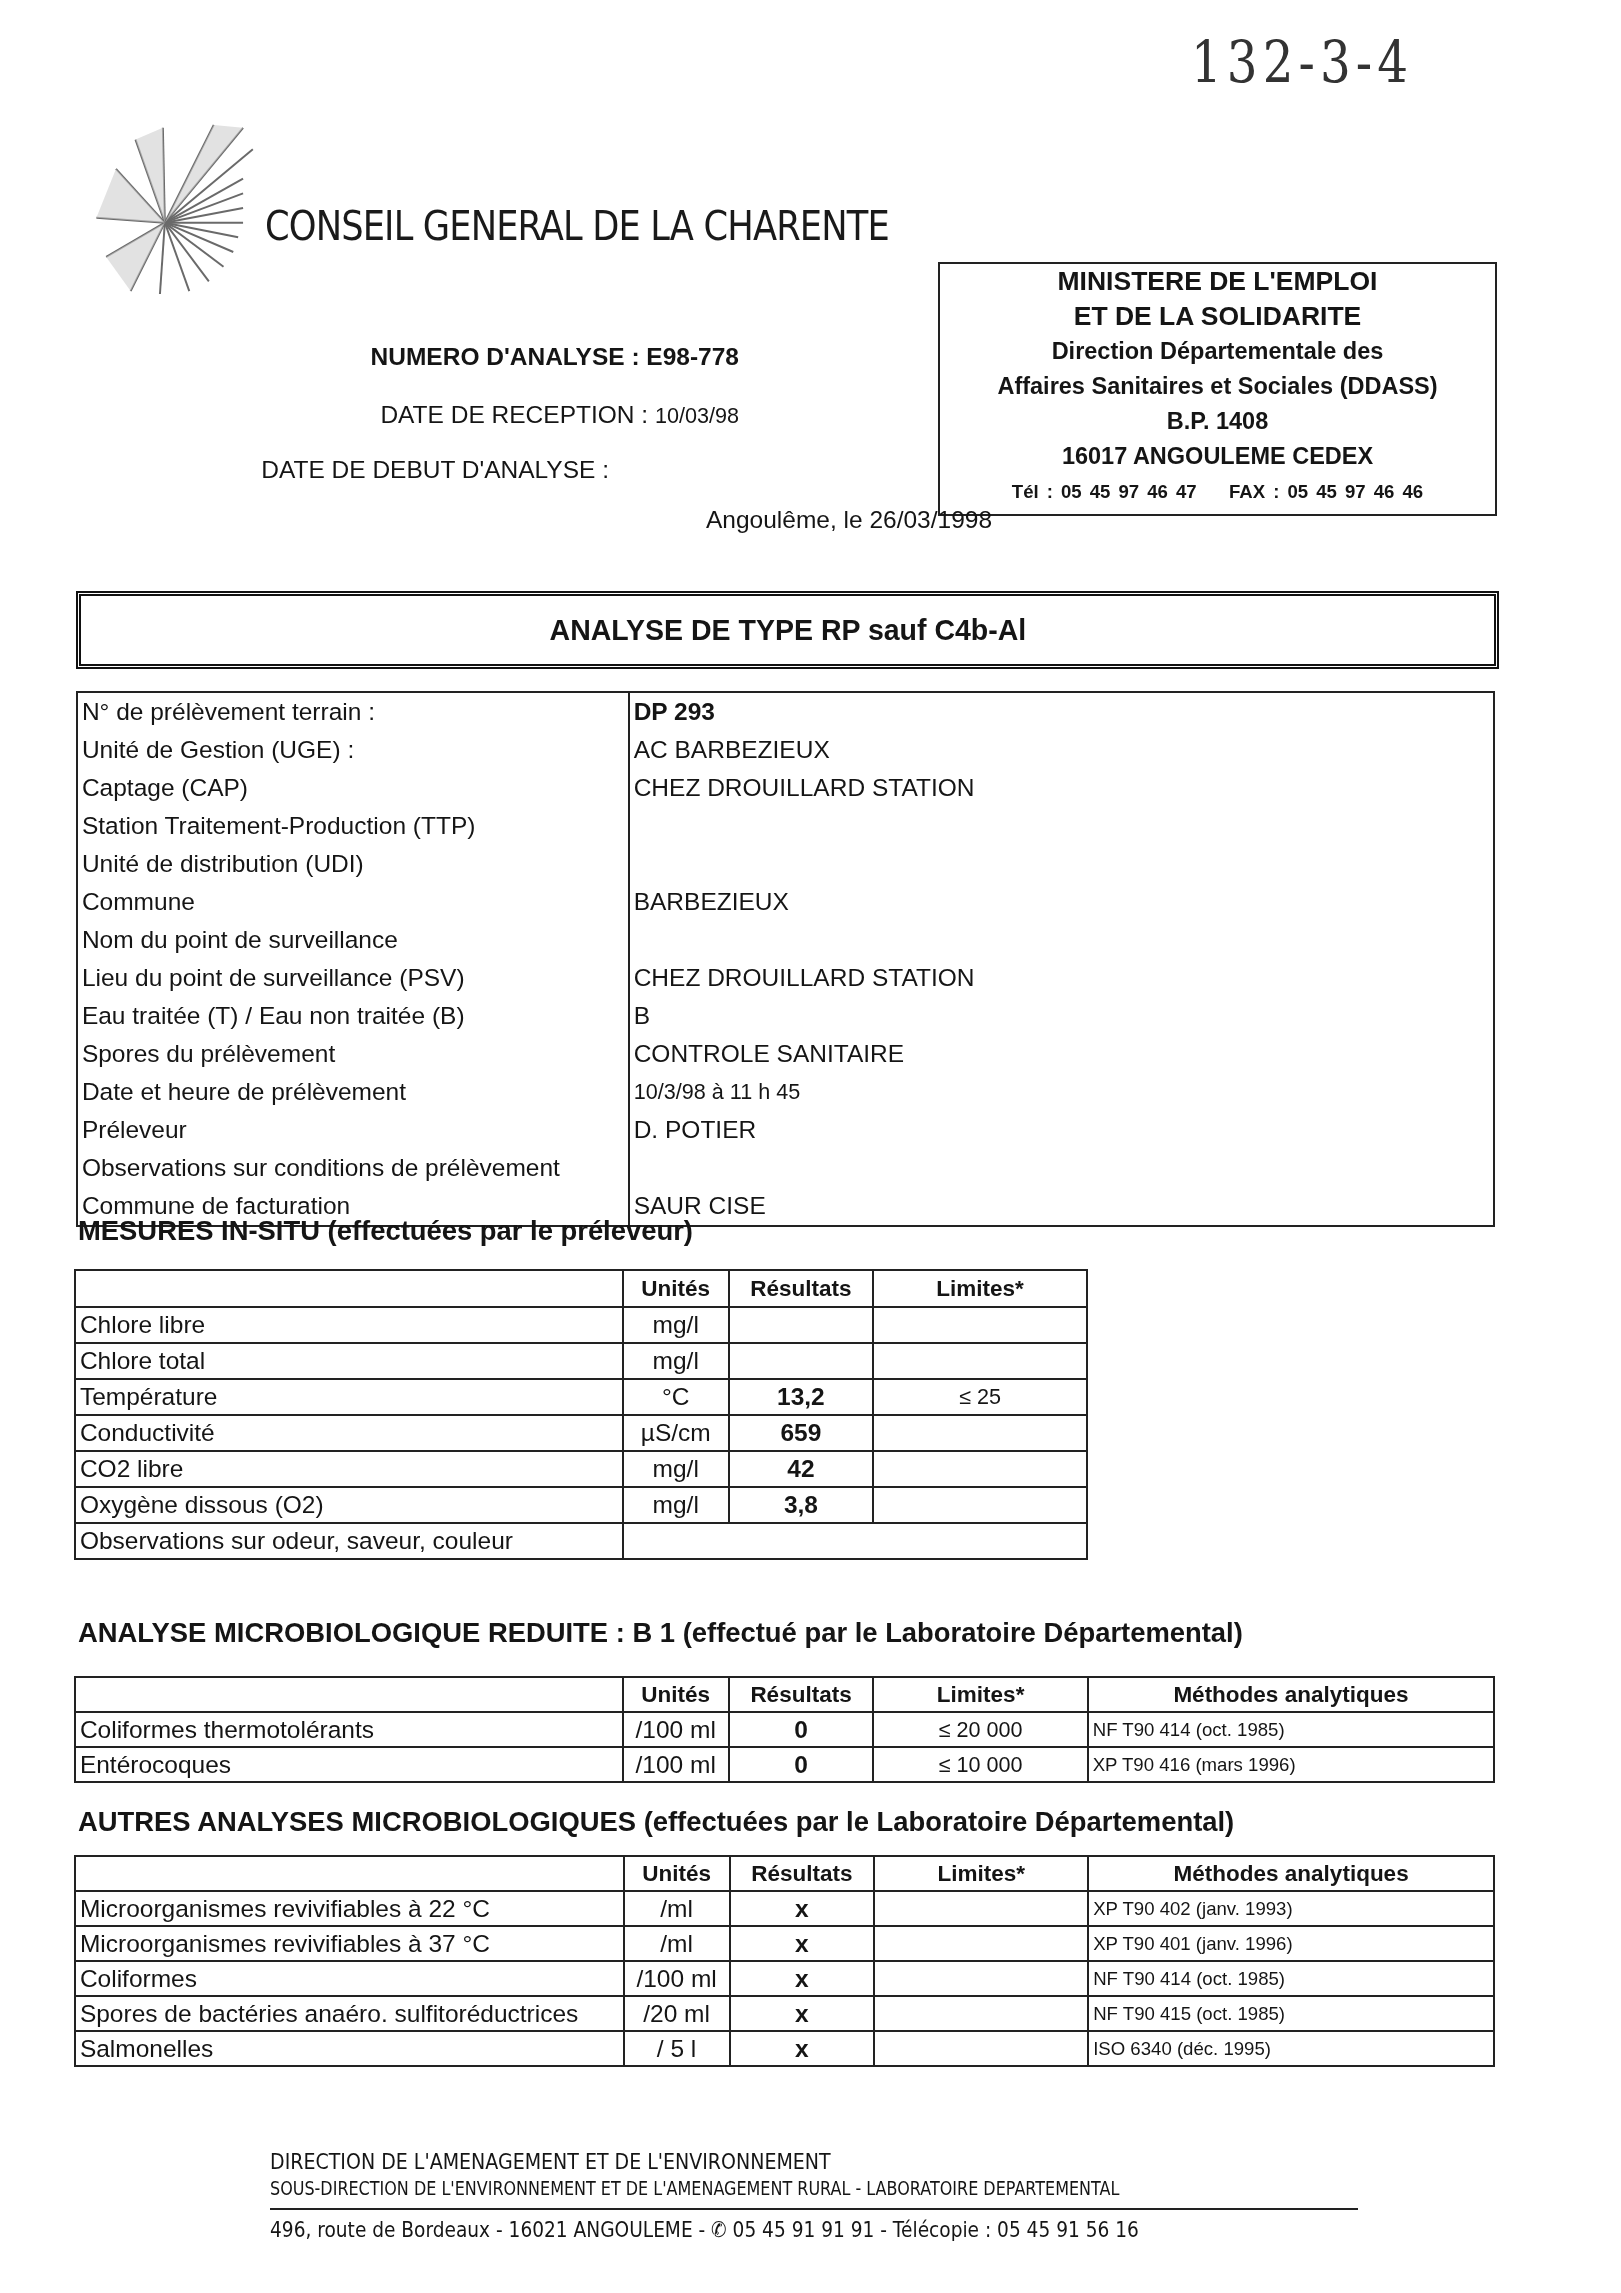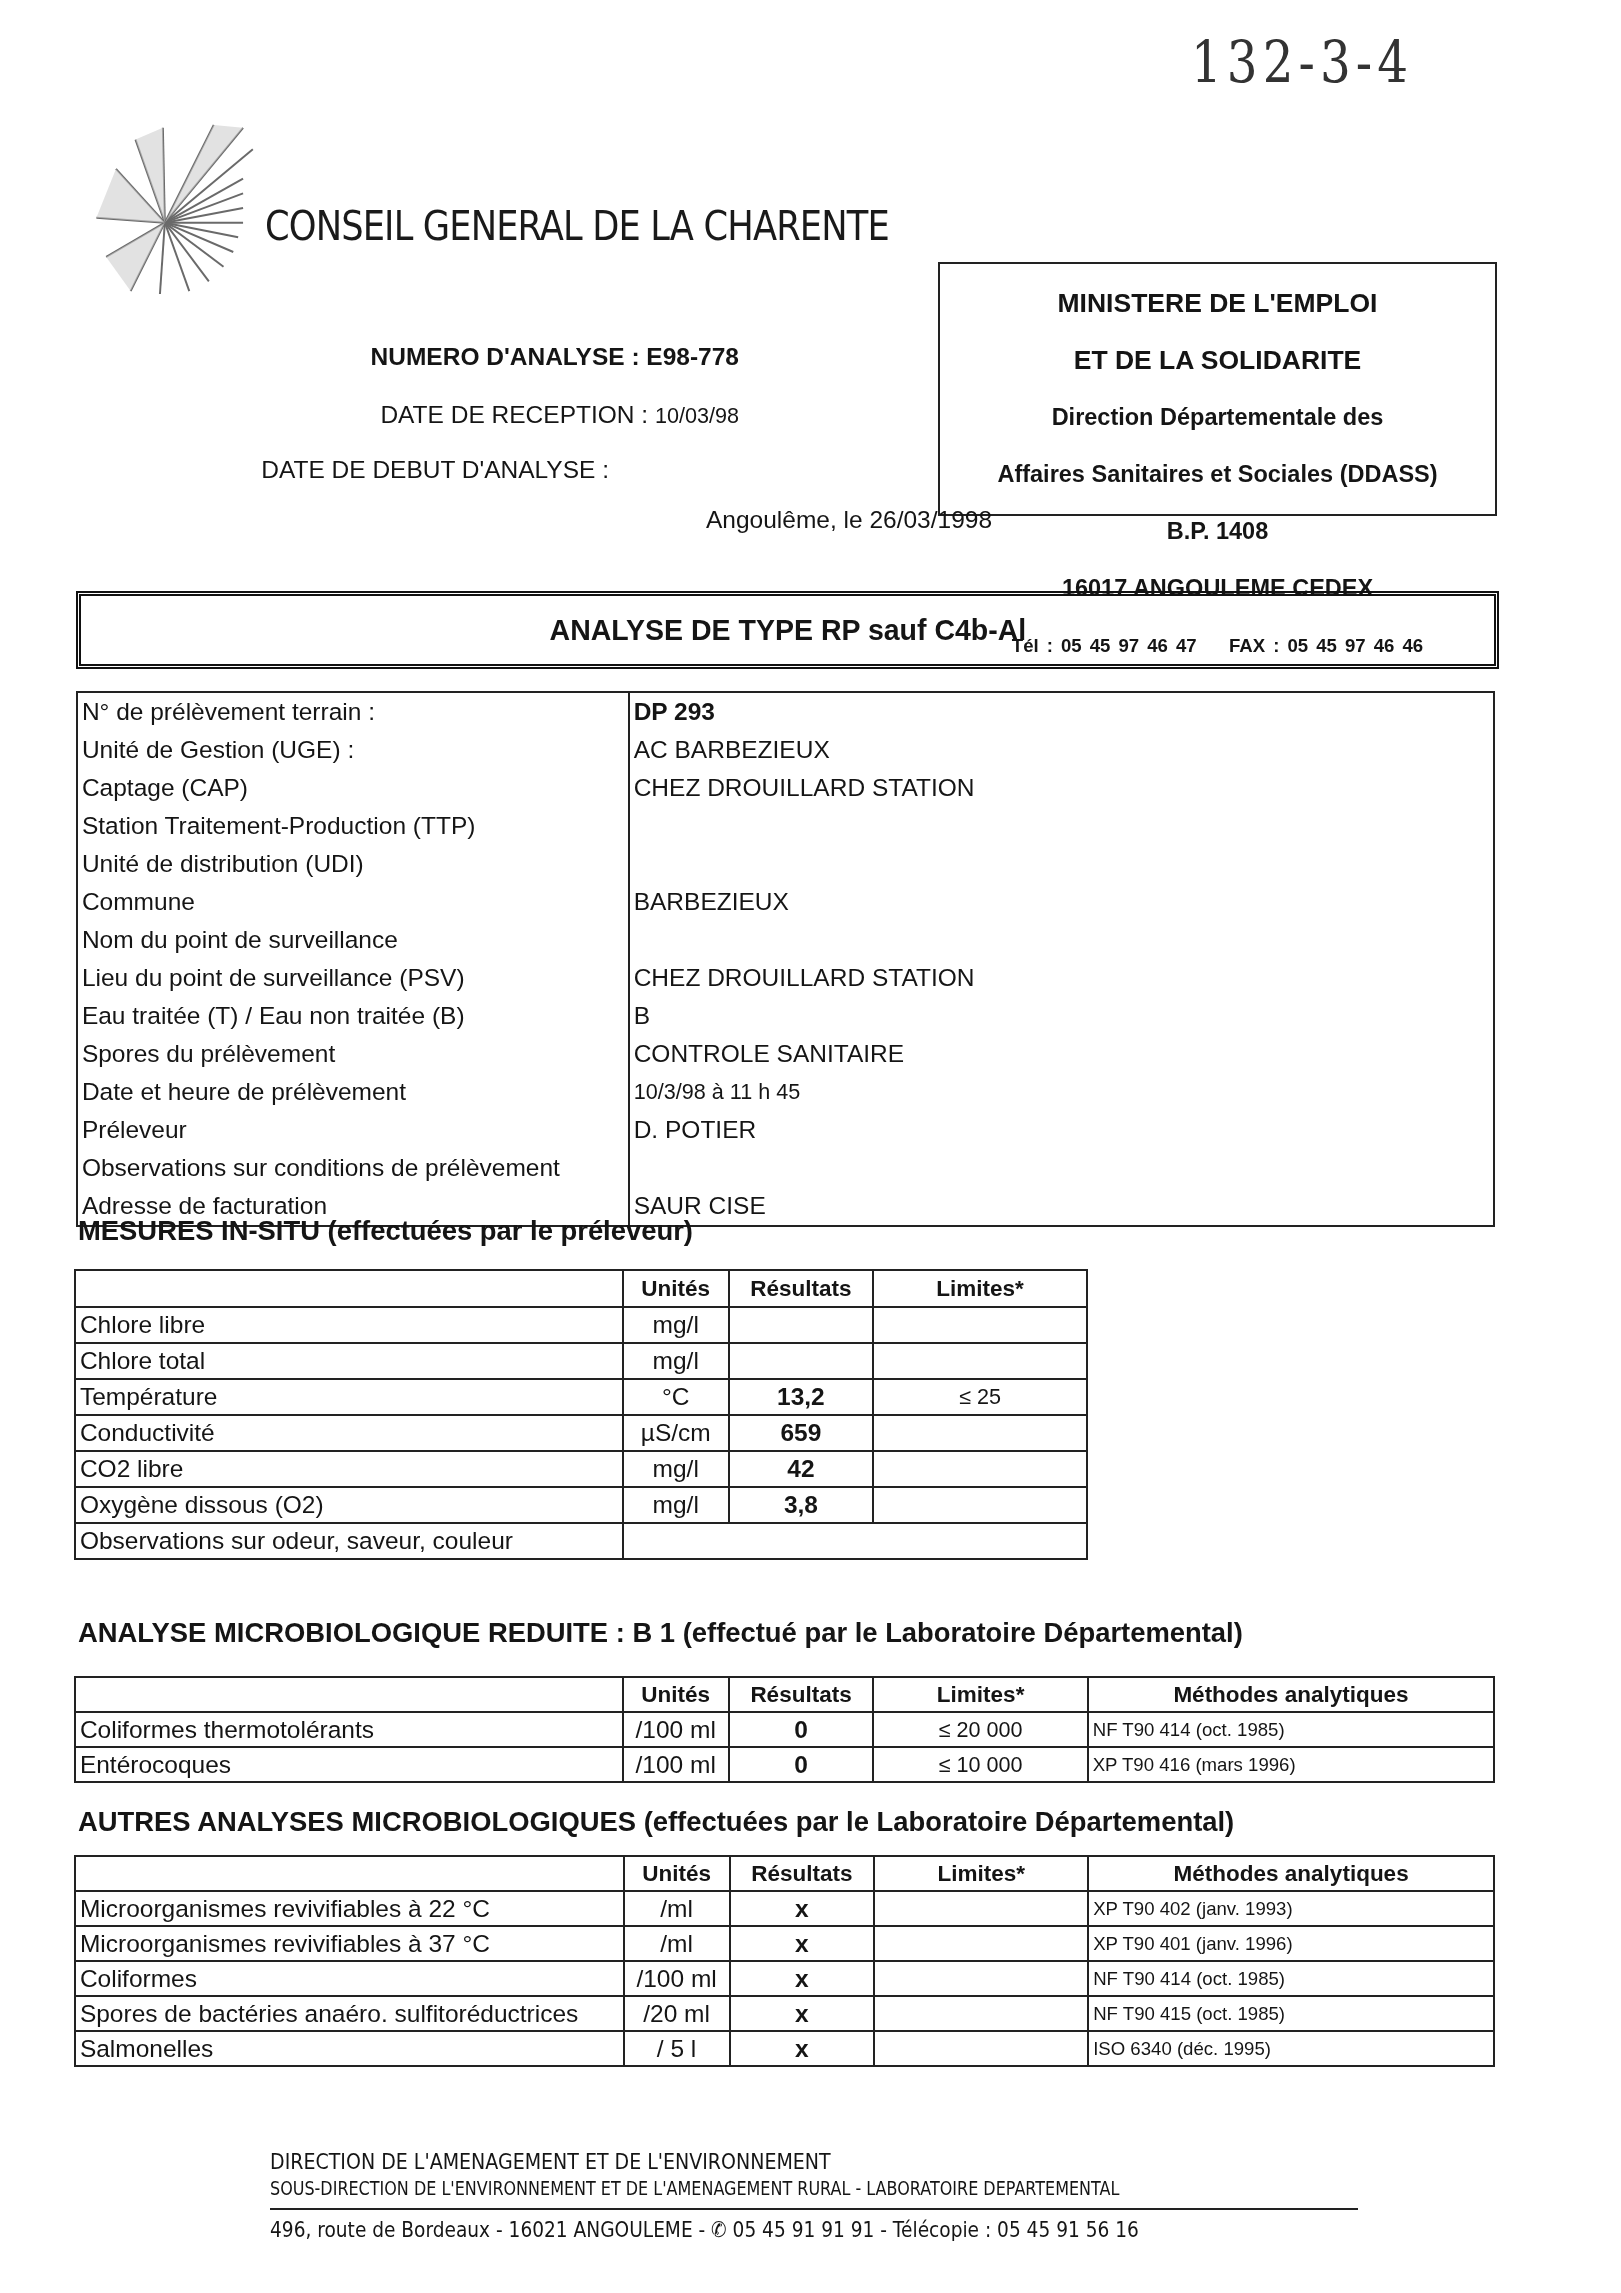--- a/index.html
+++ b/index.html
@@ -11,21 +11,21 @@
   .logo { left:96px; top:120px; width:167px; height:176px; }
   .org-title { left:265px; top:202px; font-size:41px; letter-spacing:-1px; font-family:"DejaVu Sans", sans-serif;
                font-weight:normal; transform:scaleX(0.86); transform-origin:left; color:#1a1a1a; }
   .meta-line { font-size:24.5px; }
   .meta-num { right:882px; top:343px; font-weight:bold; }
   .meta-rec { right:882px; top:401px; }
   .meta-deb { right:1012px; top:456px; }
   .meta-deb-sm, .meta-rec-val { font-size:21.6px; }
   .ministry-box { left:938px; top:262px; width:559px; height:254px; border:2px solid #222; box-sizing:border-box;
                   text-align:center; font-weight:bold; }
-  .ministry-box div { line-height:35px;margin-top:22px; }
+  .ministry-box div { line-height:35px; }
   .mb-l1, .mb-l2 { font-size:26.5px; }
   .mb-l3, .mb-l4, .mb-l5, .mb-l6 { font-size:23.5px; }
   .mb-l7 { font-size:18.6px; word-spacing:2.9px; }
   .place-date { left:706px; top:506px; font-size:24.5px; }
   .type-box { left:76px; top:591px; width:1423px; height:78px; border:3.9px double #111; box-sizing:border-box;
               border-width:5.9px; display:flex; align-items:center; justify-content:center; }
   .type-box span { font-size:30px; font-weight:bold; transform:scaleX(0.95); }
   table { border-collapse:collapse; position:absolute; }
   td, th { border:2px solid #222; padding:0 3.9px; font-size:24.5px; height:35px; white-space:nowrap; }
   .info-table { left:76px; top:691px; width:1419px; border:2.9px solid #222;padding-left:40px; }
@@ -169,21 +169,21 @@
       </tr>
       <tr>
         <td class="c1">Préleveur</td>
         <td>D. POTIER</td>
       </tr>
       <tr>
         <td class="c1">Observations sur conditions de prélèvement</td>
         <td></td>
       </tr>
       <tr>
-        <td class="c1">Adresse de facturation</td>
+        <td class="c1">Commune de facturation</td>
         <td>SAUR CISE</td>
       </tr>
     </tbody>
 </table>
 
 <div class="abs section-title insitu-title">
   <span>MESURES IN-SITU</span><span> (effectuées par le préleveur)</span>
 </div>
 <table class="insitu-table">
   <colgroup>

